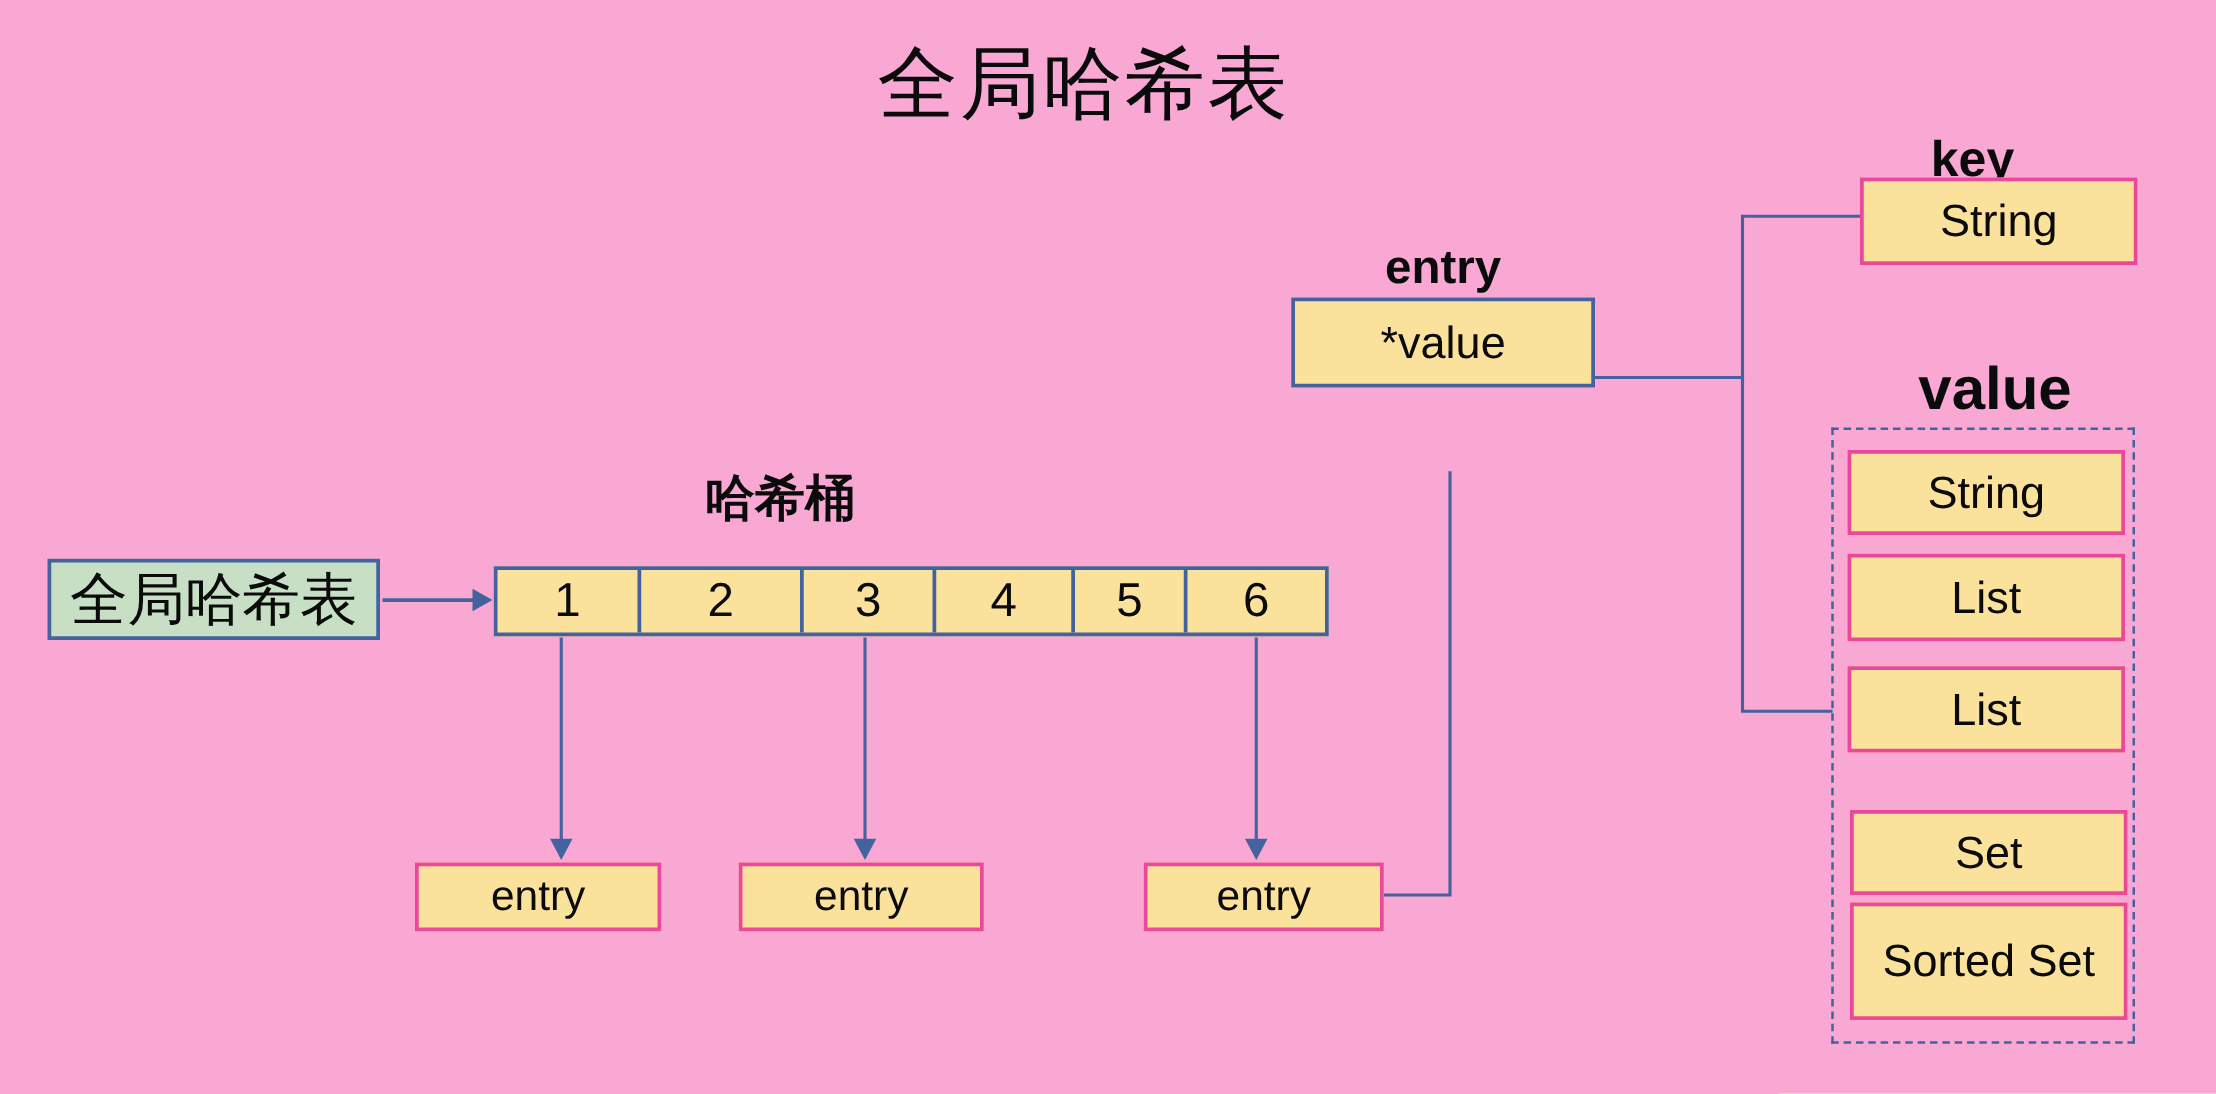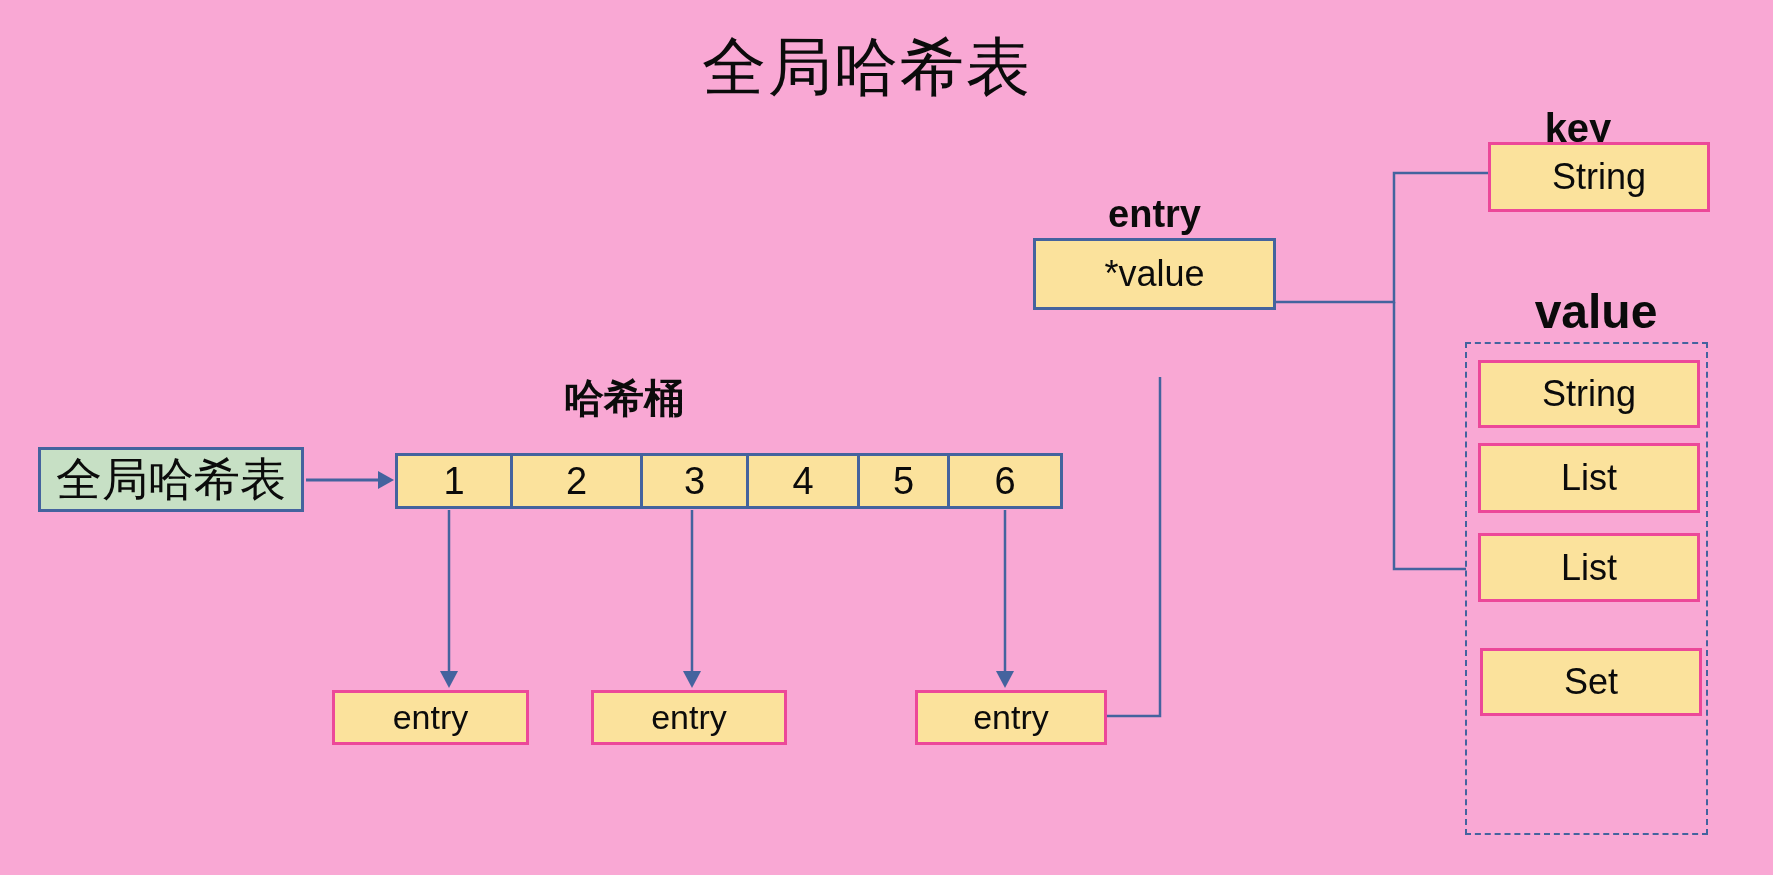--- a/index.html
+++ b/index.html
@@ -185,14 +185,15 @@
 
   <div class="section-label key-label">key</div>
   <div class="ybox key-box">String</div>
 
   <div class="section-label value-label">value</div>
   <div class="value-group"></div>
   <div class="ybox vt-string">String</div>
   <div class="ybox vt-list">List</div>
   <div class="ybox vt-hash">List</div>
   <div class="ybox vt-set">Set</div>
+  <div class="ybox vt-sorted">Sorted Set</div>
 
 </div>
 
 </body></html>

